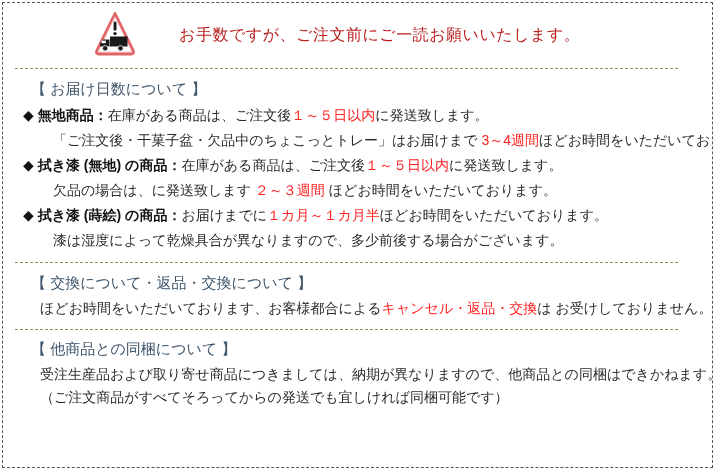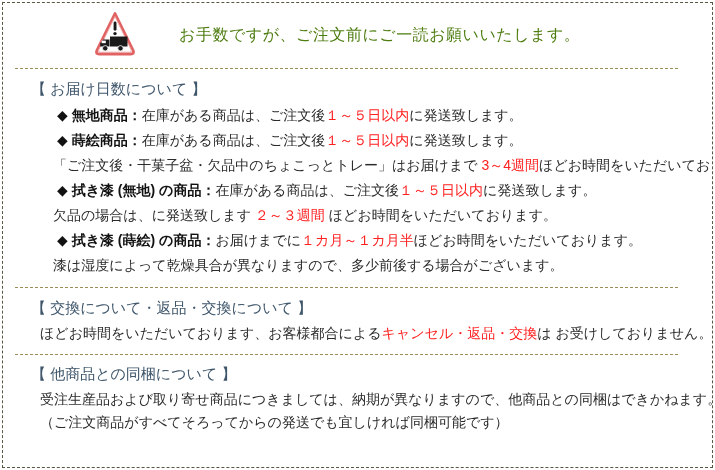--- a/index.html
+++ b/index.html
@@ -11,36 +11,36 @@
     border:1px dashed #5a5644;
     background:#fff;
     font-family:"Liberation Sans","DejaVu Sans",sans-serif;
     overflow:hidden;
   }
   .header{display:flex;align-items:center;height:65px;}
   .warn-icon{margin-left:90px;flex:0 0 auto;}
   .header-text{
     margin-left:42px;
     font-size:16px;
-    color:#4d7c0f;
+    color:#b91c1c;
     letter-spacing:.5px;
   }
   .sep{
     border:none;border-top:1px dashed #9b8d56;
     margin:0 34px 0 12px;height:0;
   }
   .section{padding:9px 0;}
   .section.last{padding:8px 0 0 0;}
   .sec-title{
     margin:0 0 3px 28px;
     font-size:15px;line-height:22px;
     color:#3f566b;
   }
   .line{
-    margin-left:54px;
+    margin-left:20px;
     font-size:14px;line-height:25px;
     color:#2b2b2b;white-space:nowrap;
   }
   .line.cont{margin-left:50px;}
   .line.plain{margin-left:37px;line-height:23px;}
   .b{font-weight:bold;color:#111;}
   .n{color:#2b2b2b;}
   .r{color:#ff2020;}
 </style>
 </head>
@@ -65,21 +65,20 @@
     <span class="header-text">お手数ですが、ご注文前にご一読お願いいたします。</span>
   </div>
 
   <hr class="sep">
 
   <div class="section">
     <div class="sec-title">【 お届け日数について 】</div>
 
     <div class="line"><span class="b">◆ 無地商品：</span><span class="n">在庫がある商品は、ご注文後</span><span class="r">１～５日以内</span><span class="n">に発送致します。</span></div>
 
-    <div class="line"><span class="b">◆ 蒔絵商品：</span><span class="n">在庫がある商品は、ご注文後</span><span class="r">１～５日以内</span><span class="n">に発送致します。</span></div>
 
     <div class="line cont"><span class="n">「ご注文後・干菓子盆・欠品中のちょこっとトレー」はお届けまで </span><span class="r">3～4週間</span><span class="n">ほどお時間をいただいております。</span></div>
 
     <div class="line"><span class="b">◆ 拭き漆 (無地) の商品：</span><span class="n">在庫がある商品は、ご注文後</span><span class="r">１～５日以内</span><span class="n">に発送致します。</span></div>
 
     <div class="line cont"><span class="n">欠品の場合は、に発送致します </span><span class="r">２～３週間</span><span class="n"> ほどお時間をいただいております。</span></div>
 
     <div class="line"><span class="b">◆ 拭き漆 (蒔絵) の商品：</span><span class="n">お届けまでに</span><span class="r">１カ月～１カ月半</span><span class="n">ほどお時間をいただいております。</span></div>
 
     <div class="line cont"><span class="n">漆は湿度によって乾燥具合が異なりますので、多少前後する場合がございます。</span></div>

